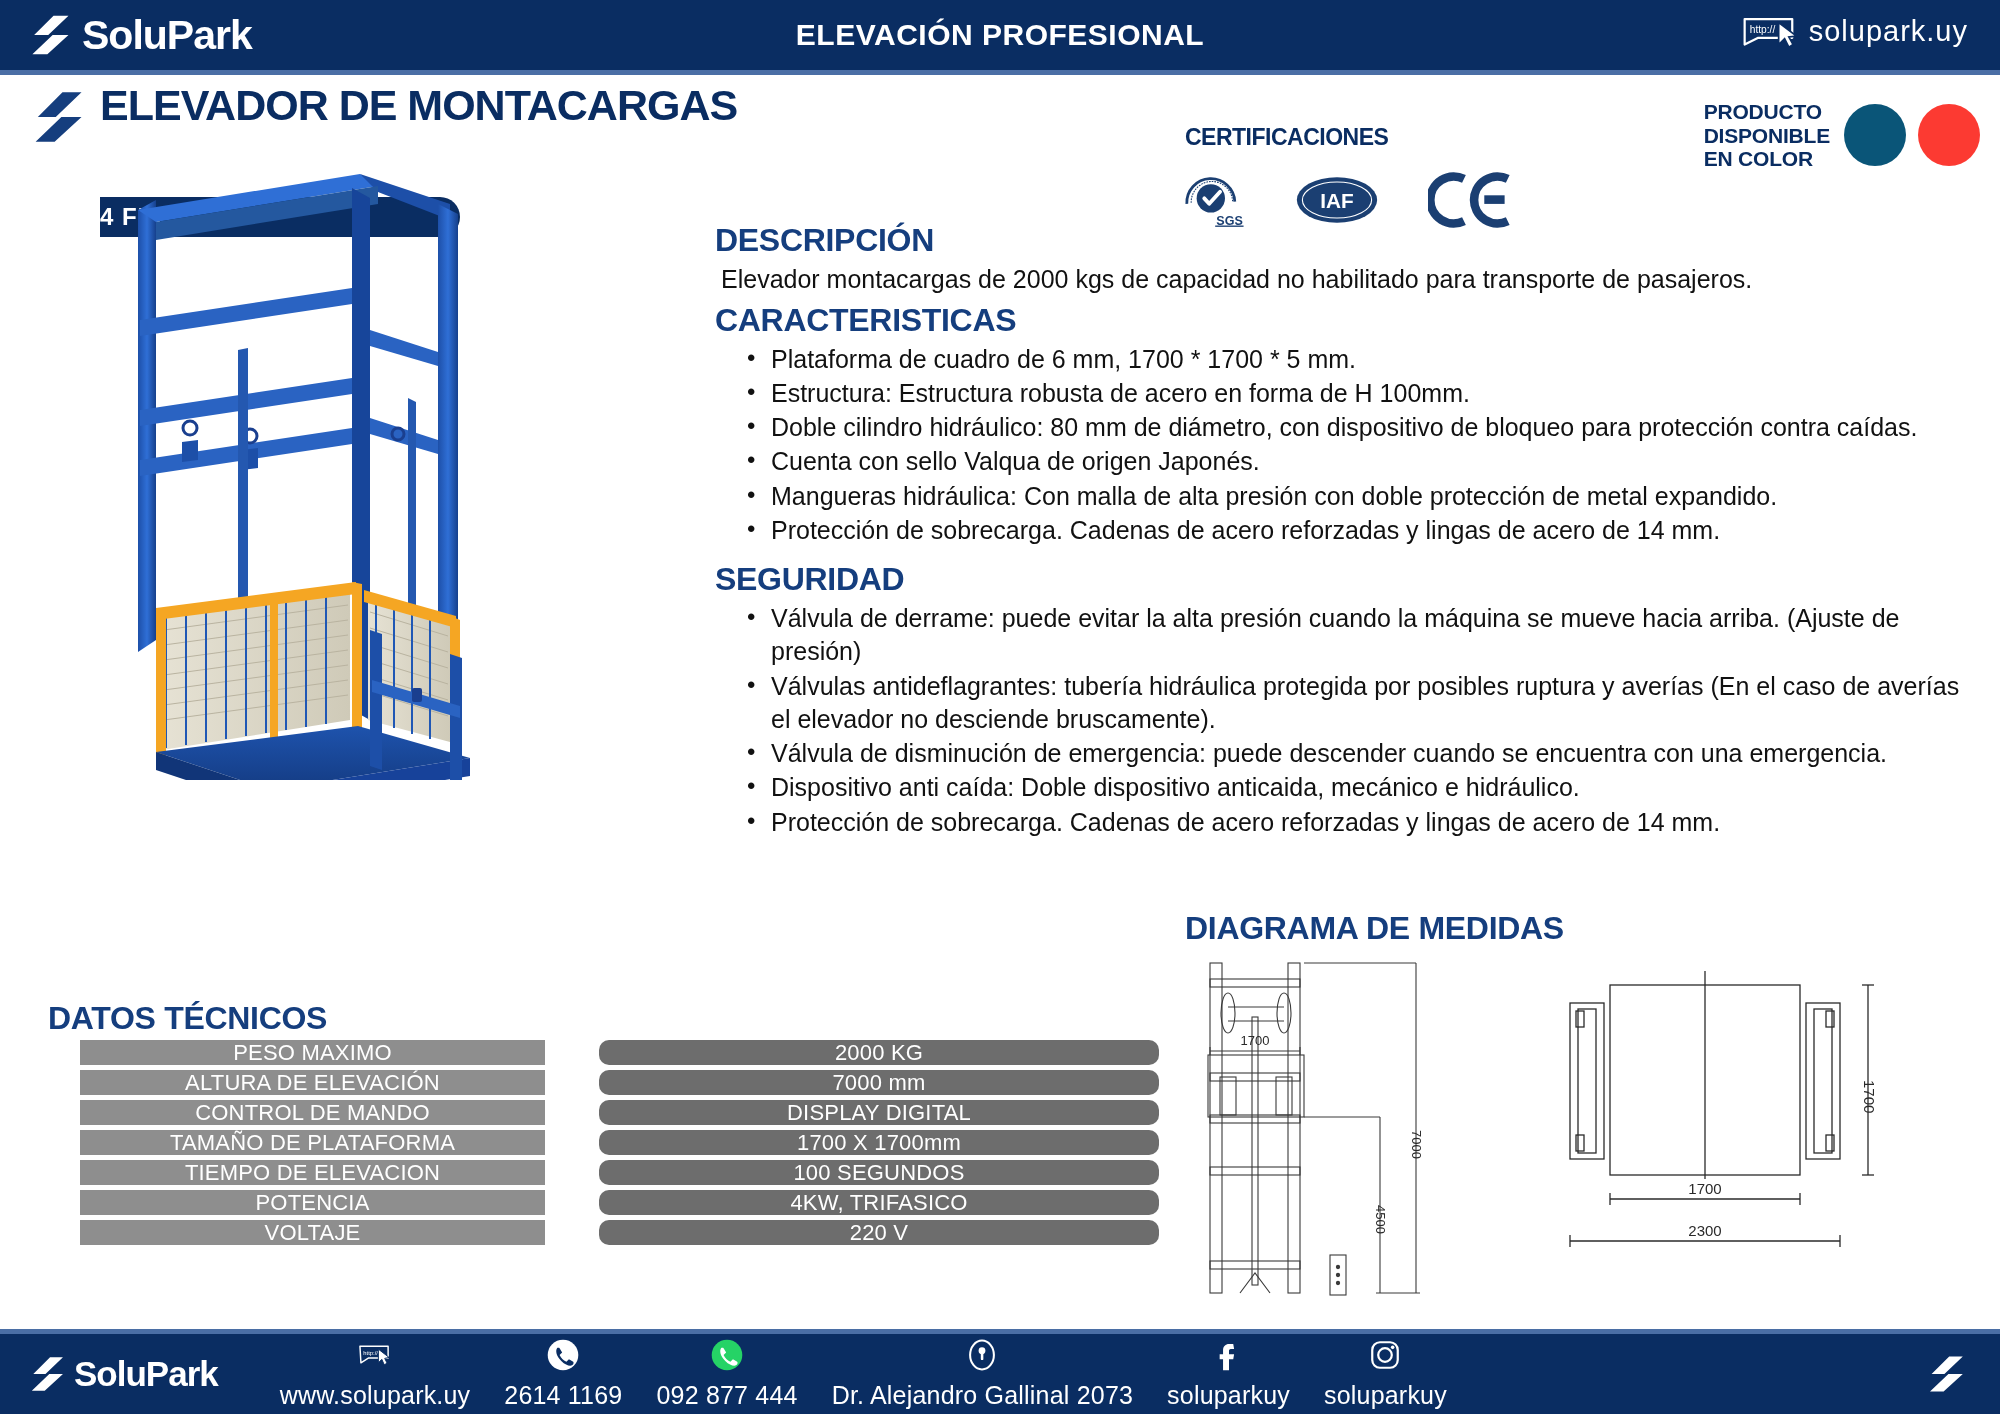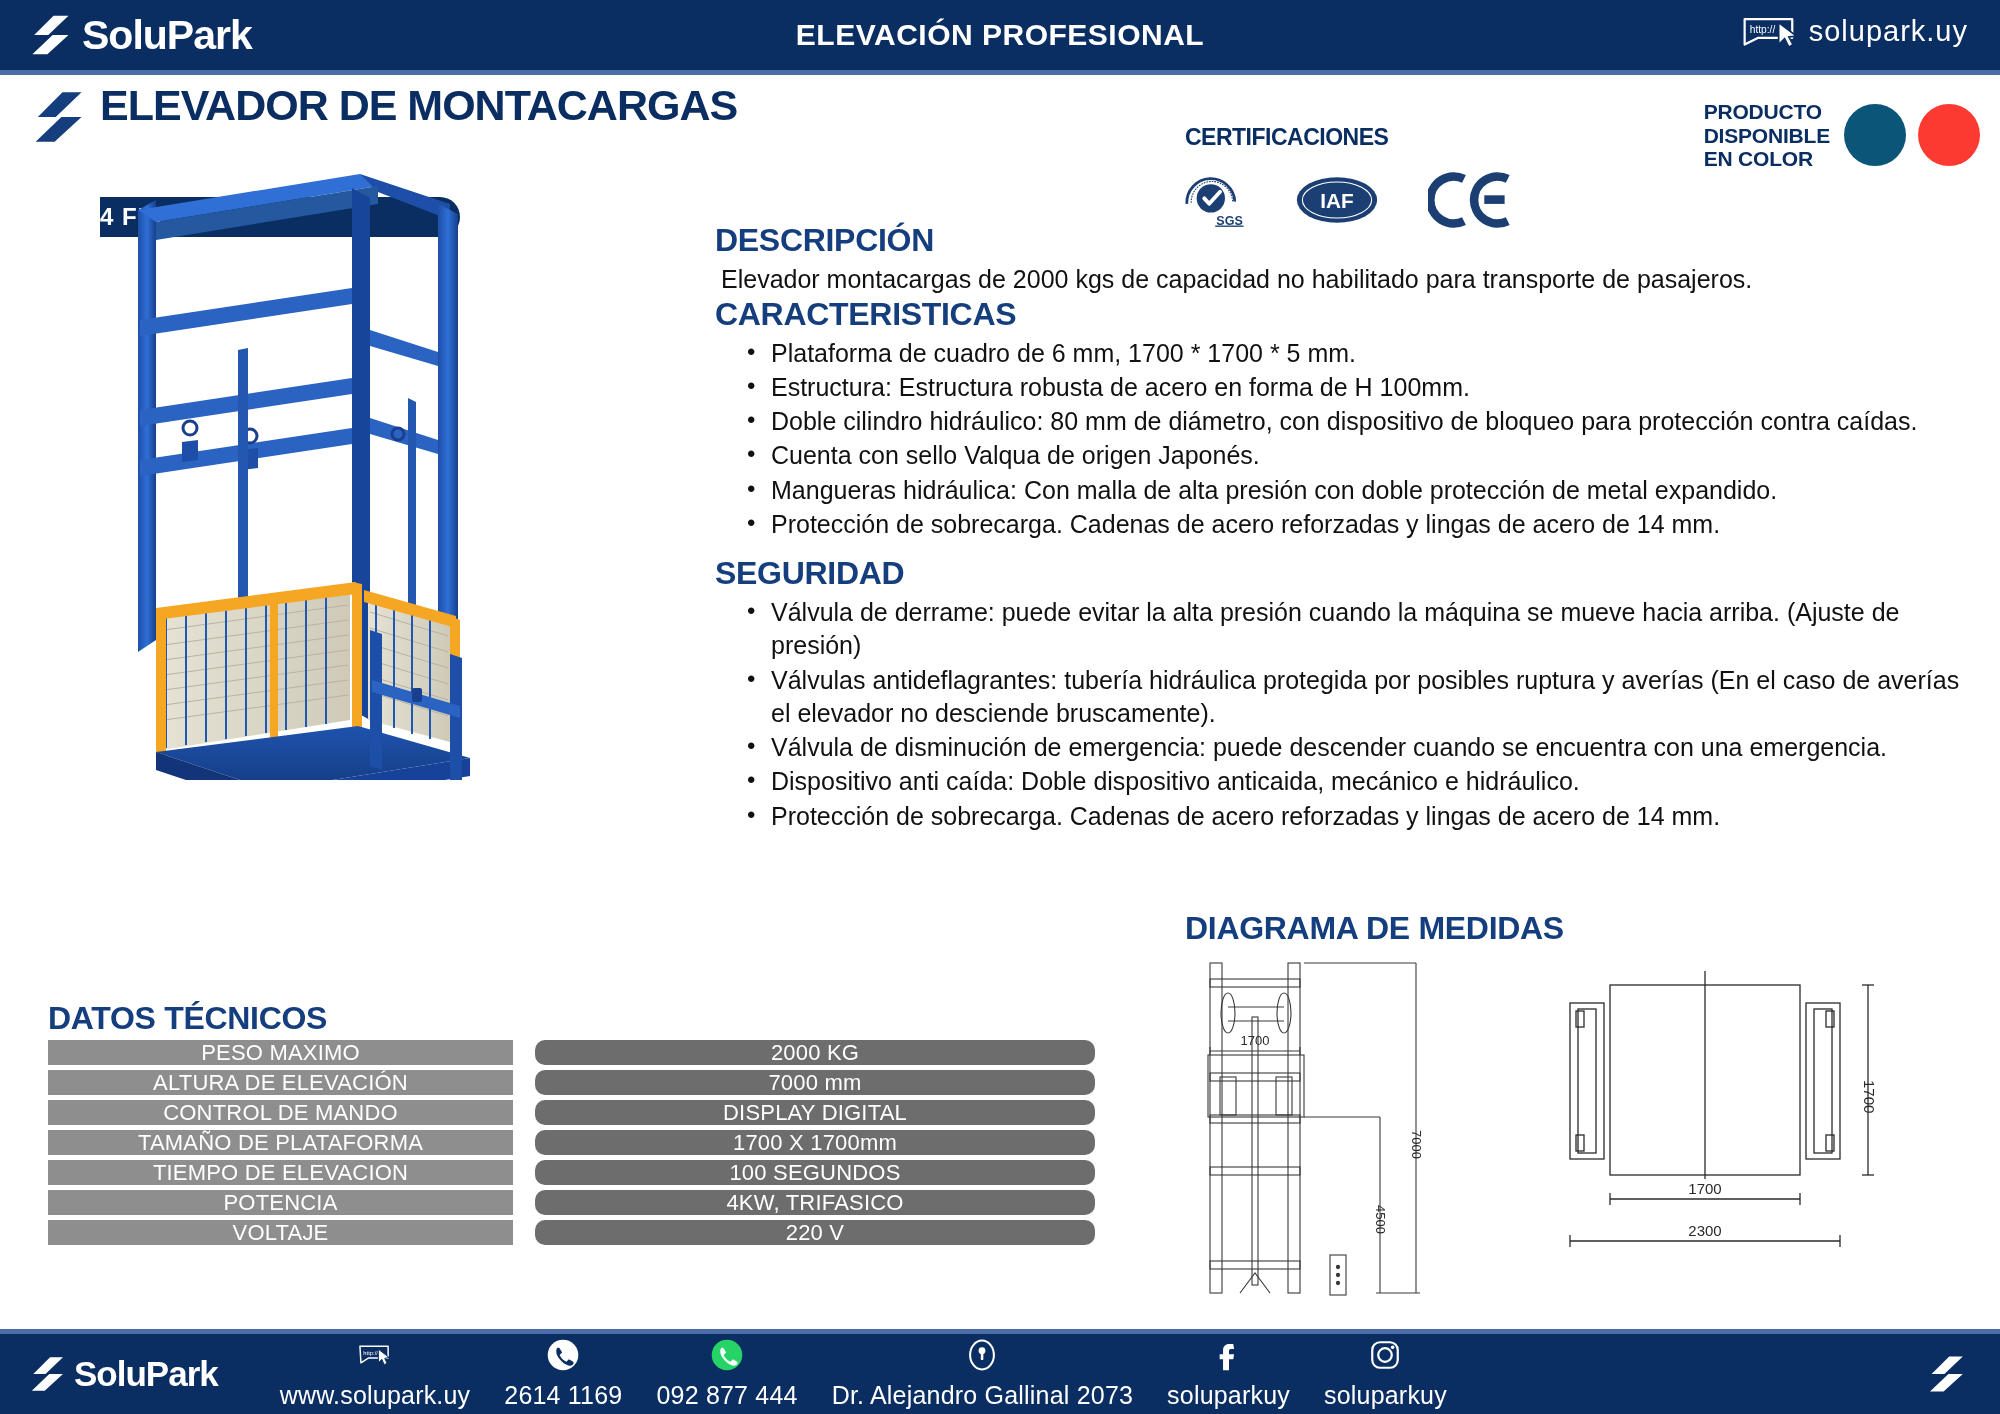--- a/index.html
+++ b/index.html
@@ -69,40 +69,40 @@
   
   .product-img { position:absolute; left:120px; top:160px; width:420px; height:620px; }
 
   
   .content-col { position:absolute; left:715px; top:222px; width:1270px; }
   .sec-head {
     font-size:32px; font-weight:bold; color:#153e7e;
     letter-spacing:-.3px; margin-bottom:4px;
   }
   .sec-head.spaced { margin-top:14px; }
-  .desc-text { font-size:25px; color:#111; line-height:1.3; margin:4px 0 0 6px; }
+  .desc-text { font-size:25px; color:#111; line-height:1.3; margin:4px 0 6px 6px; }
   ul.feat { list-style:none; margin:0 0 0 28px; }
   ul.feat li {
     position:relative; font-size:25px; color:#111; line-height:1.33;
     padding-left:28px; margin-bottom:1px;
   }
   ul.feat li::before {
     content:"\2022"; position:absolute; left:4px; top:-1px; font-size:24px; color:#111;
   }
 
   
   .dt-head {
     position:absolute; left:48px; top:1000px;
     font-size:32px; font-weight:bold; color:#153e7e; letter-spacing:-.3px;
   }
   .dt-table { position:absolute; left:48px; top:1040px; width:1135px; }
   .dt-row { display:flex; gap:22px; margin-bottom:5px; }
   .dt-key, .dt-val {
     height:25px; display:flex; align-items:center; justify-content:center;
-    color:#fff; font-size:22px; letter-spacing:.2px;
+    color:#fff; font-size:22px; letter-spacing:.2px;margin-left:32px;
   }
   .dt-key { width:465px; background:#8e8e8e; }
   .dt-val { width:560px; background:#6d6d6d;border-radius:10px; }
 
   
   .diag-head {
     position:absolute; left:1185px; top:910px;
     font-size:32px; font-weight:bold; color:#153e7e; letter-spacing:-.3px;
   }
   .diagrams { position:absolute; left:1180px; top:955px; width:800px; height:350px; }

